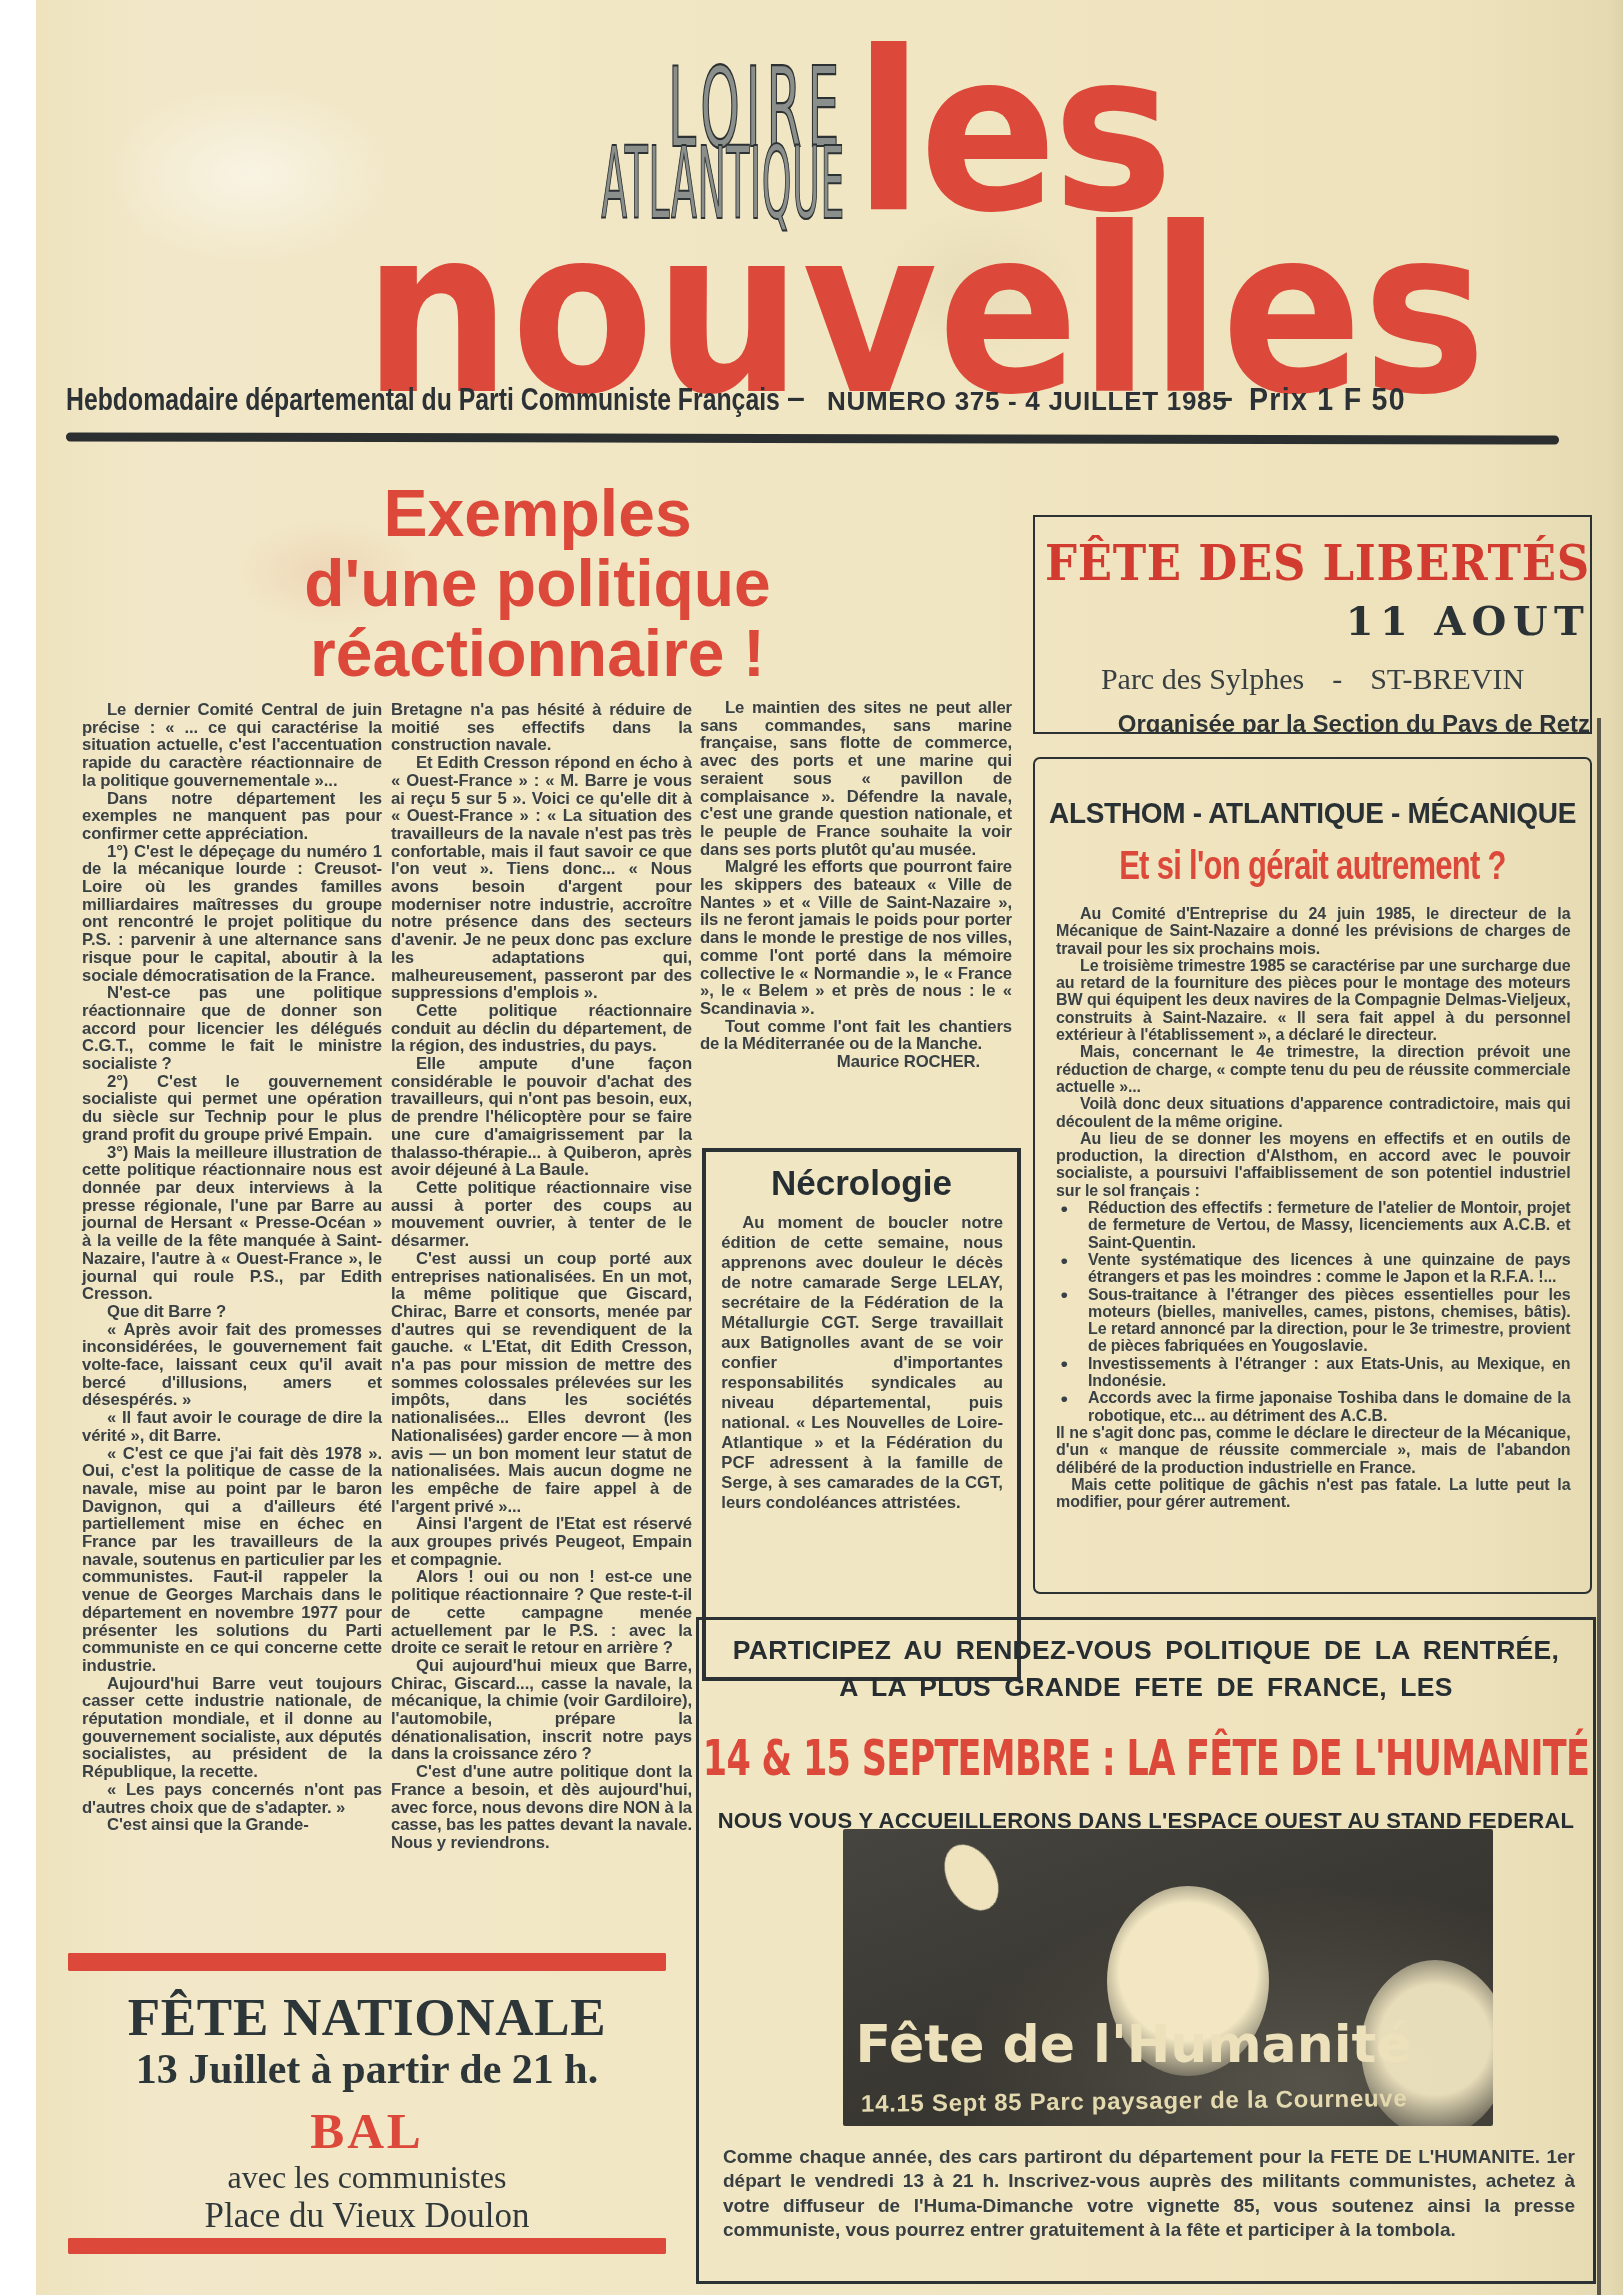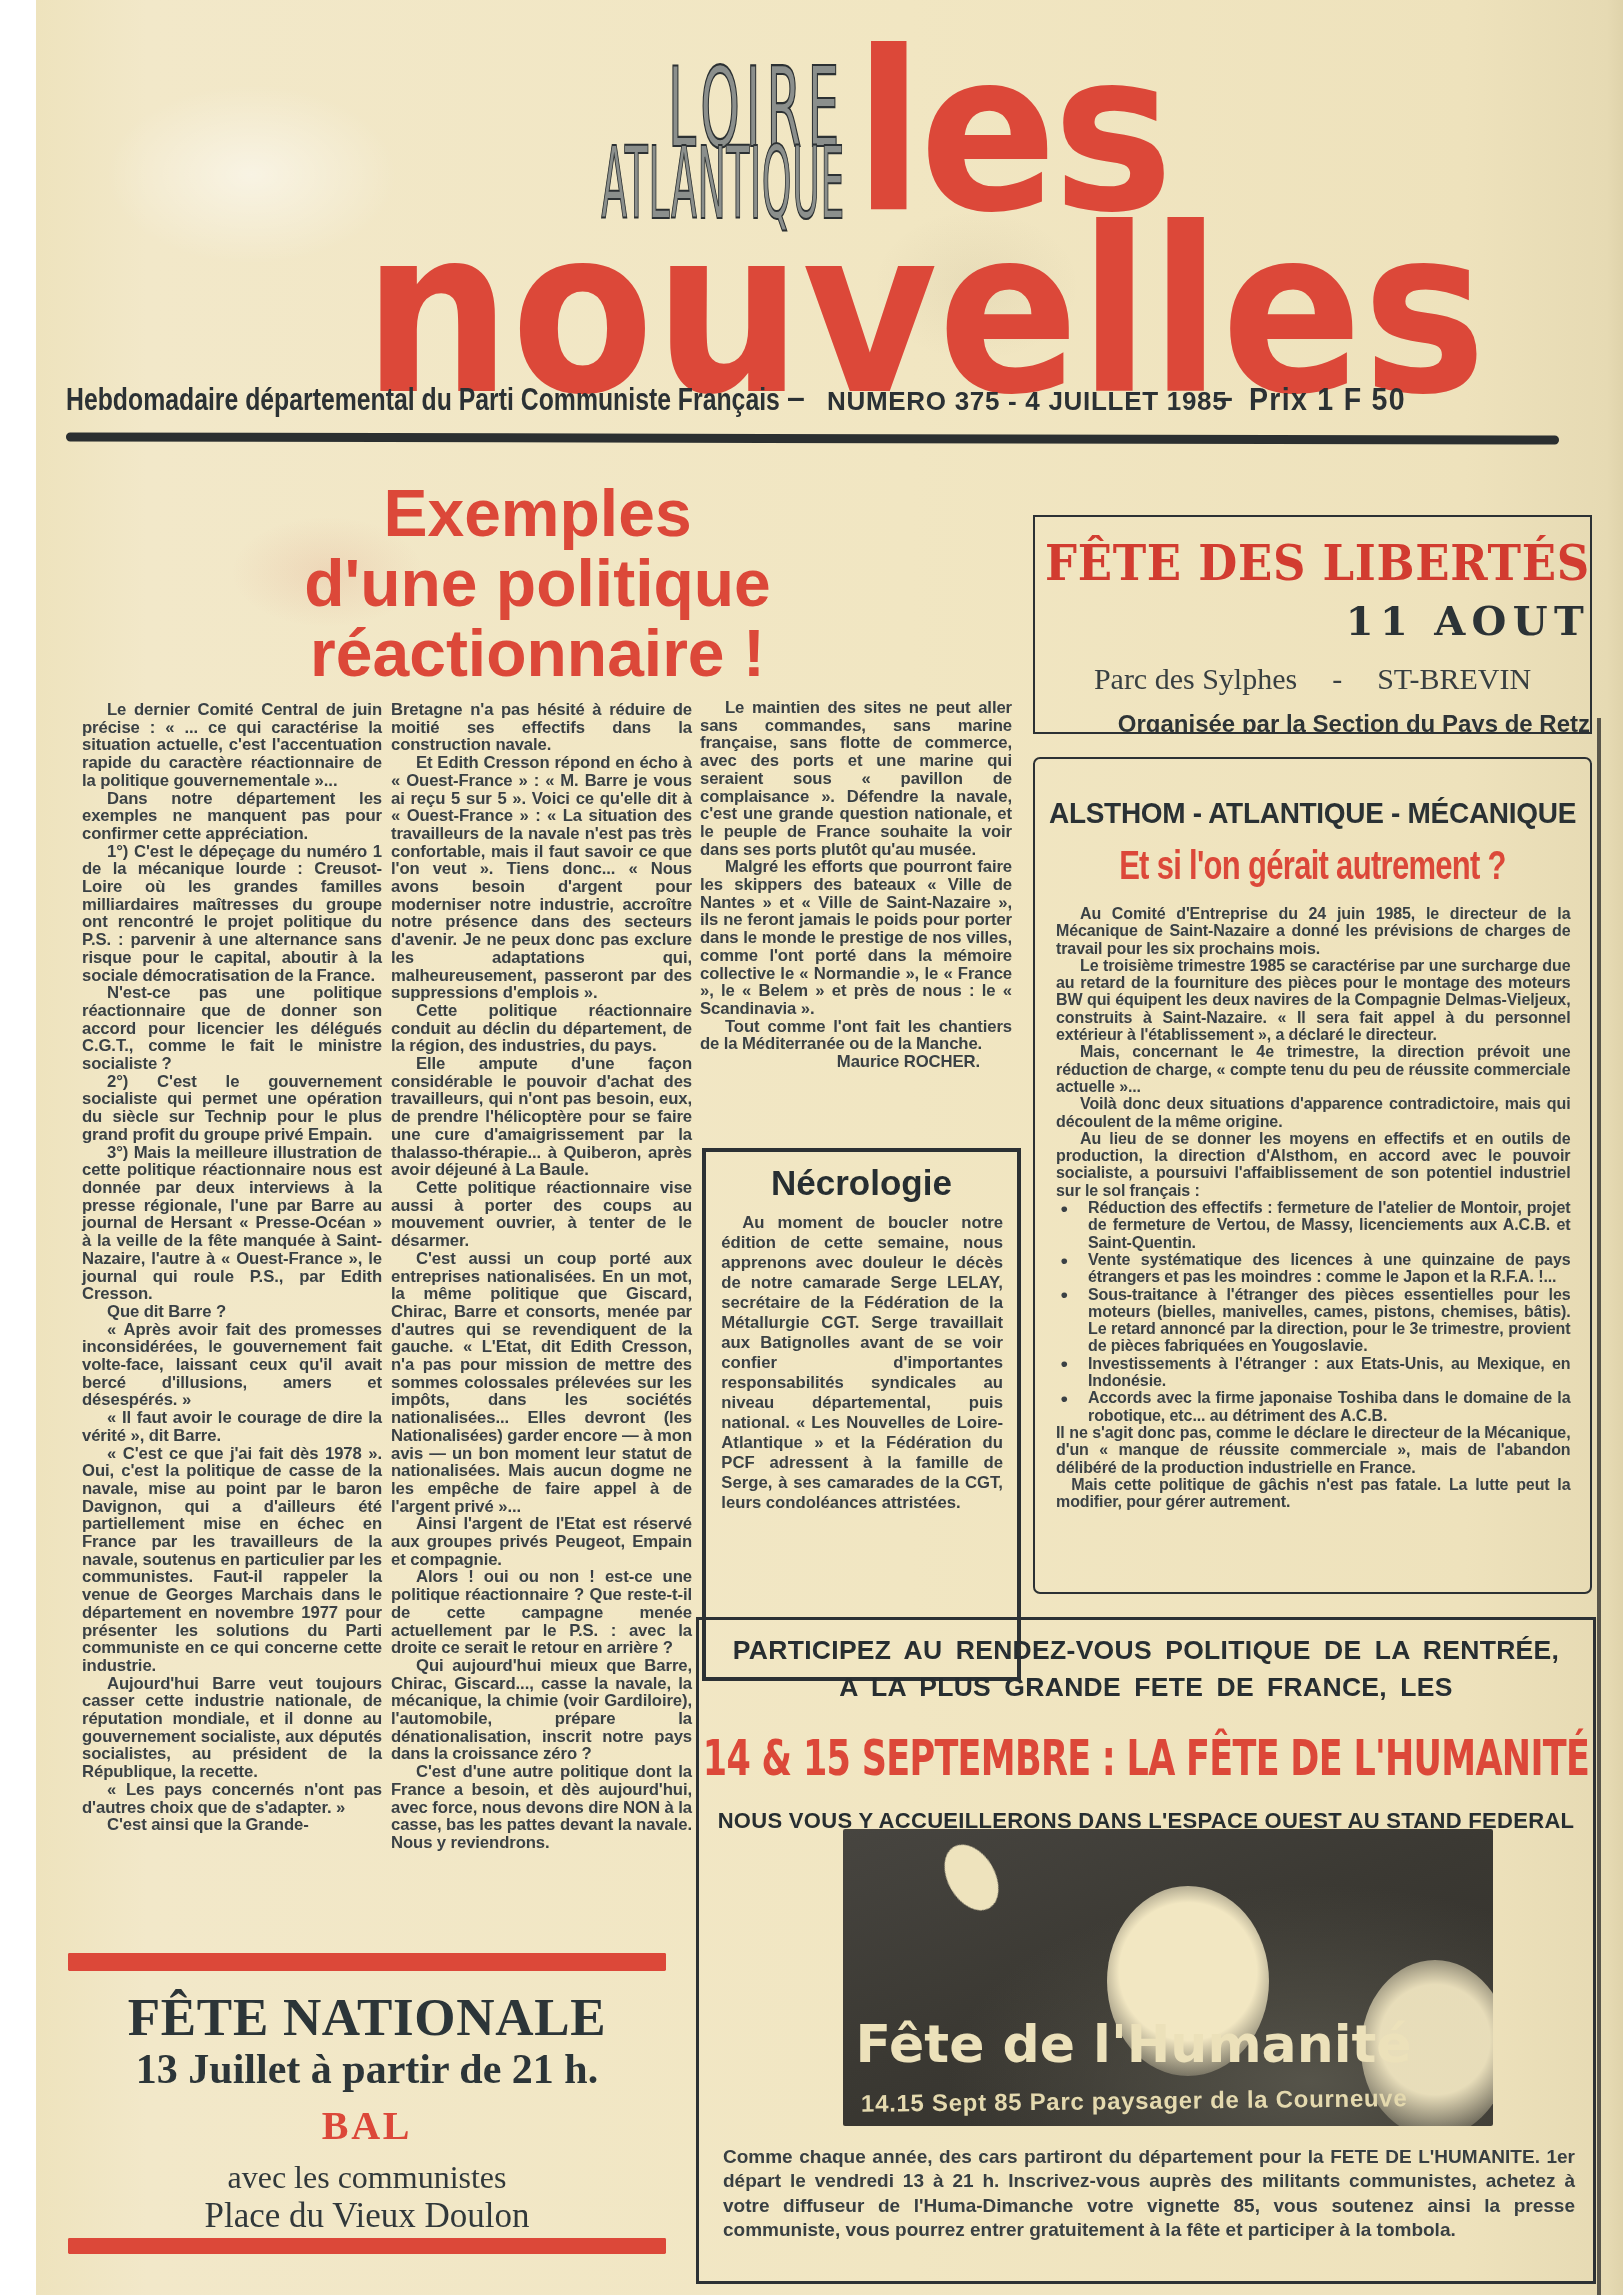--- a/index.html
+++ b/index.html
@@ -46,21 +46,21 @@
 
   
   .box { position:absolute; box-sizing:border-box; border:2.8px solid #2c3134; overflow:hidden; }
 
   
   .fl-box { left:1033px; top:515px; width:559px; height:219px; text-align:right; }
   .fl-title { margin-top:19.5px; font-family:"DejaVu Serif",serif; font-weight:bold; font-size:45px;
               color:#d23c30; letter-spacing:0.7px; transform:scaleY(1.08); }
   .fl-date { margin-top:7px; font-family:"DejaVu Serif",serif; font-weight:bold; font-size:40px;
              color:#2c3336; letter-spacing:6.3px; }
-  .fl-loc { margin-top:18px; display:flex; justify-content:center; gap:35px;
+  .fl-loc { margin-top:18px; display:flex; justify-content:center; gap:28px;
             font-family:"Liberation Serif",serif; font-size:30px; color:#383f41; }
   .fl-org { margin-top:14px; font-weight:bold; font-size:24px; line-height:28px; color:#2e3436; }
 
   
   .al-box { left:1033px; top:757px; width:559px; height:837px;border-radius:7px; }
   .al-kicker { margin-top:39px; text-align:center; font-weight:bold; font-size:28px;
                color:#2a3134; letter-spacing:-0.3px; transform:scaleY(1.05); white-space:nowrap; }
   .al-title { margin-top:18px; text-align:center; font-weight:bold; font-size:31px; color:#dc4839;
               transform:scaleY(1.30); letter-spacing:-0.7px; white-space:nowrap; }
   .al-body { margin:21px 19.5px 0 21px; font-size:16px; line-height:17.3px; font-weight:bold;
@@ -104,21 +104,21 @@
              font-weight:bold; color:#383f42; text-align:justify; }
 
   
   .fn { position:absolute; left:68px; width:598px; text-align:center;
         font-family:"Liberation Serif",serif; color:#2c3538; white-space:nowrap; }
   .fn-bar { position:absolute; left:68px; width:598px; height:18px; background:#dc4839; border-radius:1.4px; }
   .fn-bar-top { top:1953px; }
   .fn-bar-bottom { top:2238px; height:16px; }
   .fn-title { top:1987px; font-weight:bold; font-size:53px; letter-spacing:0.7px; }
   .fn-date { top:2045px; font-weight:bold; font-size:42px; }
-  .fn-bal { top:2102px; font-weight:bold; font-size:40px; color:#dc4839; letter-spacing:2.8px; }
+  .fn-bal { top:2102px; font-weight:bold; font-size:51px; color:#dc4839; letter-spacing:2.8px; }
   .fn-line4 { top:2159px; font-size:32px; color:#31383a; }
   .fn-line5 { top:2196px; font-size:35px; color:#31383a; }
 
   .page-edge { position:absolute; left:1597px; top:718px; width:3.5px; height:1577px;
                background:#403e38; opacity:0.85; }
 </style>
 </head>
 <body>
 
 <div class="page">

